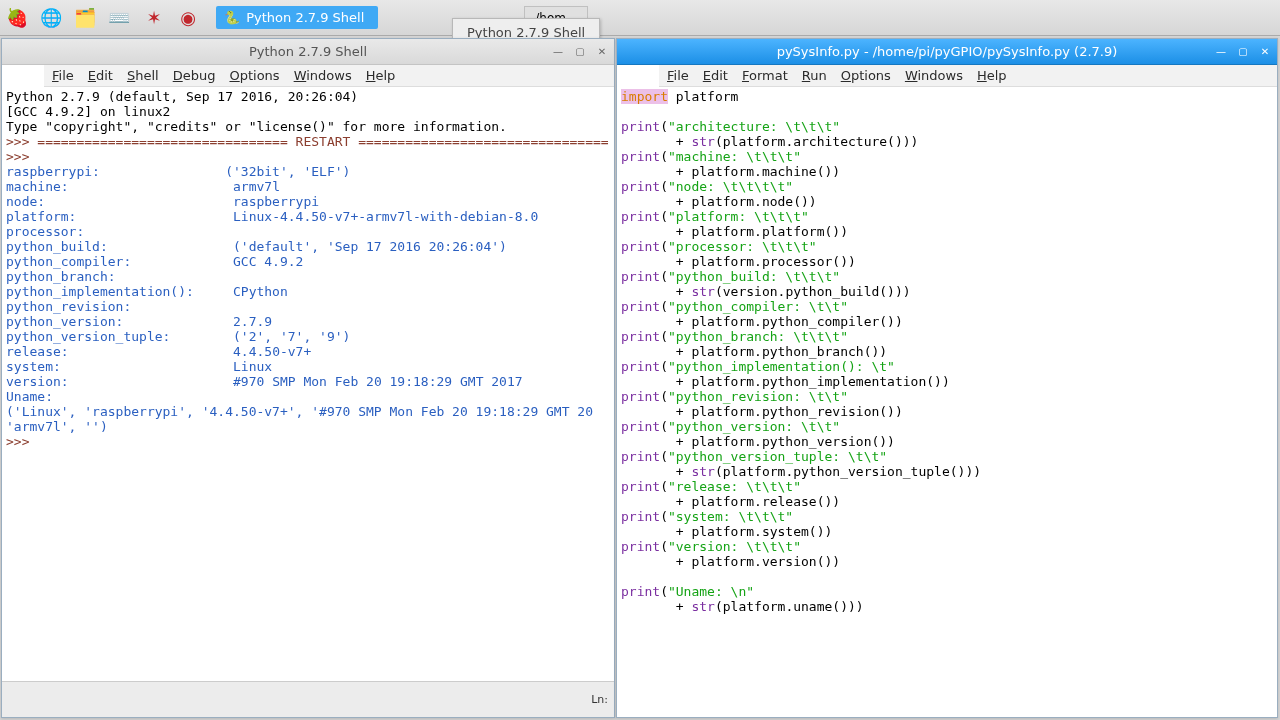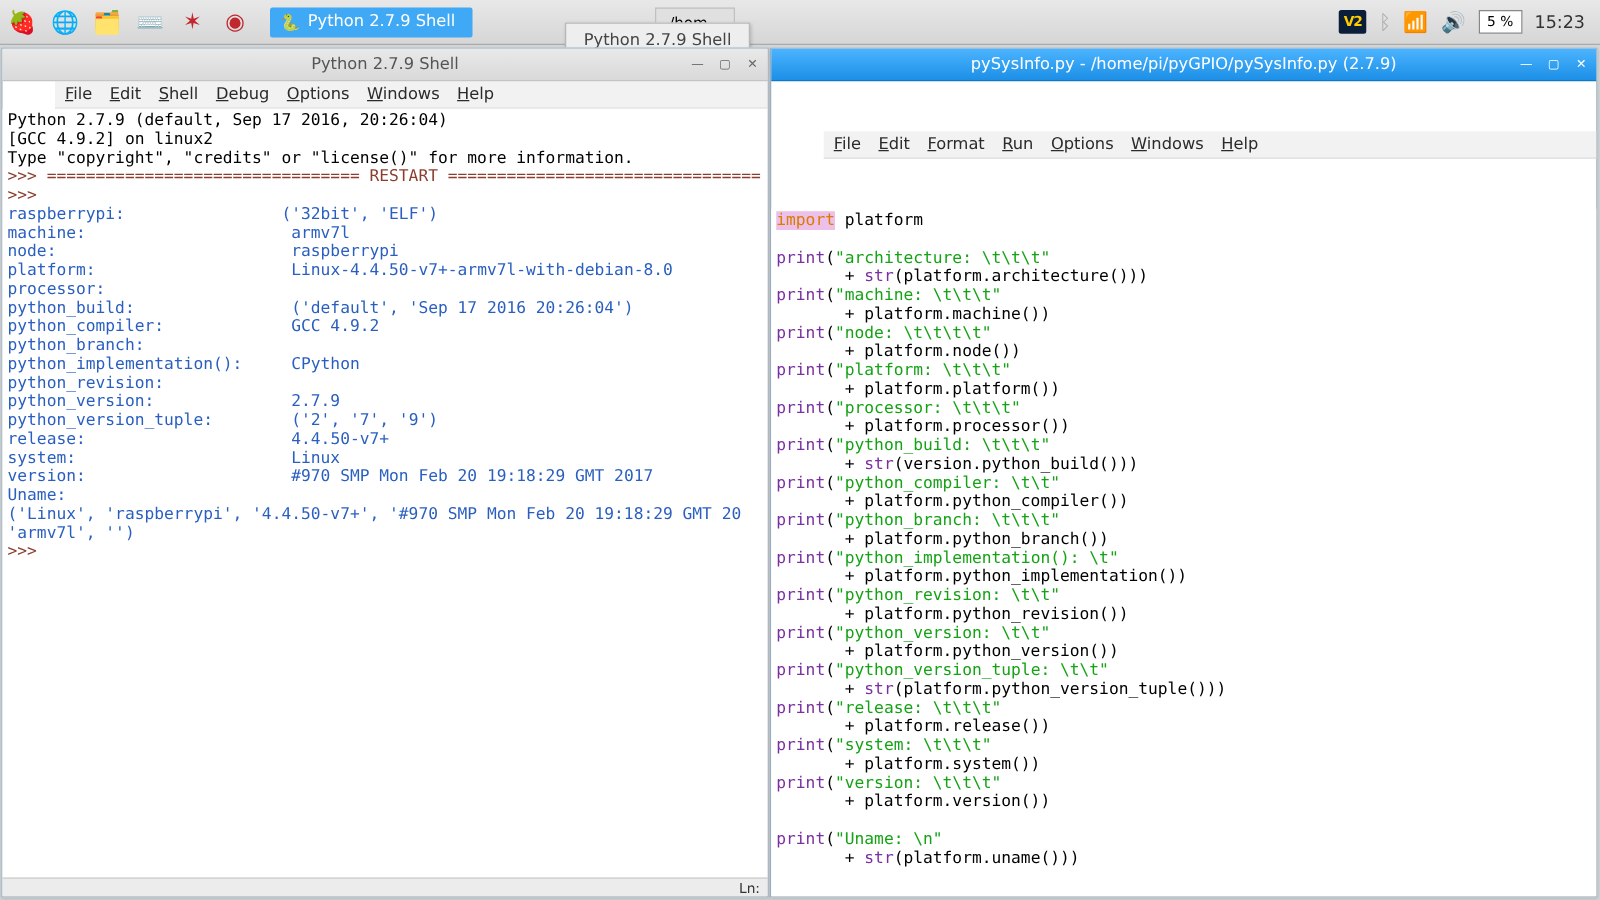--- a/index.html
+++ b/index.html
@@ -73,21 +73,21 @@
 }
 .window {
   position: absolute;
   background: #fff;
   border: 1px solid #9aaec0;
   display: flex;
   flex-direction: column;
   box-shadow: 0 1px 3px rgba(0,0,0,0.15);
 }
 .win-shell { left: 1px; top: 2px; width: 614px; height: 680px; }
-.win-editor { left: 616px; top: 2px; width: 662px; height: 680px; gap: 40px; }
+.win-editor { left: 616px; top: 2px; width: 662px; height: 680px; }
 
 .titlebar {
   height: 26px;
   display: flex;
   align-items: center;
   justify-content: center;
   position: relative;
   font-size: 13px;
 }
 .titlebar.inactive { background: linear-gradient(#e9e9e9,#d9d9d9); color:#555; border-bottom:1px solid #c4c4c4;}
@@ -123,21 +123,21 @@
 }
 .c-prompt { color: #8b3e2f; }
 .c-kw { color: #d97c00; }
 .c-str { color: #15a315; }
 .c-builtin { color: #7b2fa0; }
 .c-out { color: #2a5fc0; }
 .c-plain { color: #000; }
 .cursor-block { background:#ecc0e8;margin-top:48px; }
 
 .statusbar {
-  height: 15px;
+  height: 36px;
   background: #ececec;
   border-top: 1px solid #ccc;
   font-size: 11px;
   color: #333;
   display: flex;
   justify-content: flex-end;
   align-items: center;
   padding: 0 6px;
   gap: 12px;
 }
@@ -153,28 +153,20 @@
     <div class="tb-icon">⌨️</div>
     <div class="tb-icon" style="color:#c1272d;">✶</div>
     <div class="tb-icon" style="color:#c1272d;">◉</div>
     <div class="taskbar-app">
       <span>🐍</span>
       <span>Python 2.7.9 Shell</span>
     </div>
     <div class="taskbar-tab2">
       <span>/hom...</span>
     </div>
-  </div>
-  <div class="taskbar-right">
-    <span class="vnc-icon">V2</span>
-    <span class="tray-icon" style="color:#aaa;">ᛒ</span>
-    <span class="tray-icon" style="color:#2a9fd6;">📶</span>
-    <span class="tray-icon" style="color:#2a9fd6;">🔊</span>
-    <span class="batt">5 %</span>
-    <span class="clock">15:23</span>
   </div>
 </div>
 <div class="taskbar-tooltip">Python 2.7.9 Shell</div>
 
 <div class="workspace">
 
 <div class="window win-shell">
   <div class="titlebar inactive">
     <span>Python 2.7.9 Shell</span>
     <div class="win-controls">

